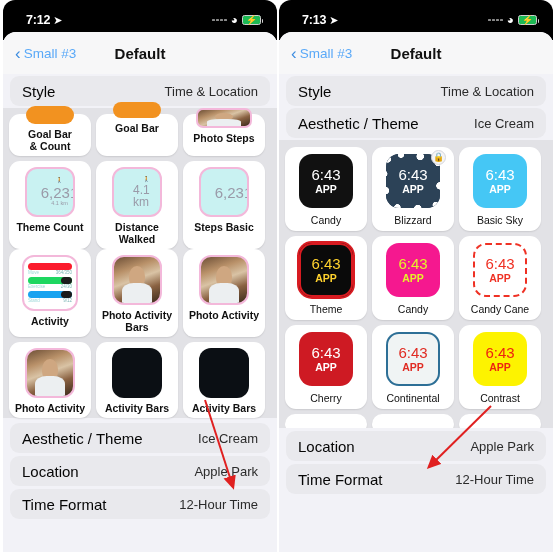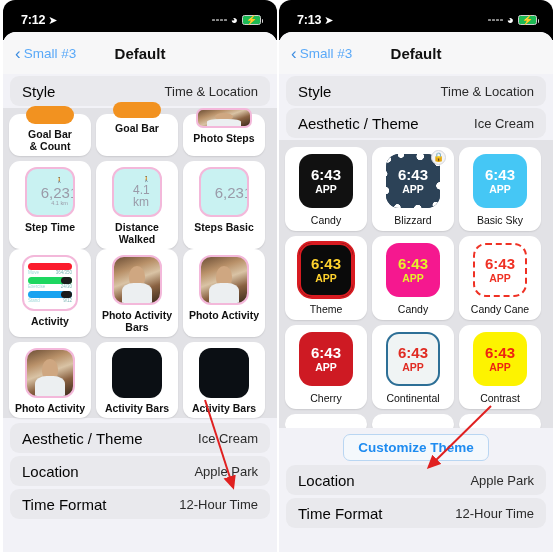--- a/index.html
+++ b/index.html
@@ -20,21 +20,21 @@
   .phone.right { margin-left: 2px; }
 
   
   .statusbar {
     position: relative;
     height: 40px;
     background: #000000;
     border-top-left-radius: 12px;
     border-top-right-radius: 12px;
     display: flex; align-items: center;
-    padding: 0 16px 0 18px;
+    padding: 0 16px 0 23px;
   }
   .st-time {
     color: #ffffff; font-size: 12.5px; font-weight: bold;
     letter-spacing: -0.2px;
   }
   .st-loc {
     color: #ffffff; font-size: 11px; margin-left: 3px;
     transform: rotate(0deg);
   }
   .st-right { margin-left: auto; display: flex; align-items: center; gap: 4px; }
@@ -213,21 +213,21 @@
     display: flex; flex-direction: column; align-items: center;
     box-shadow: 0 1px 1.5px rgba(0,0,0,0.10);
     position: relative;
   }
   .tprev {
     width: 54px; height: 54px; border-radius: 13px;
     display: flex; flex-direction: column;
     align-items: center; justify-content: center;
     position: relative; overflow: hidden;
   }
-  .tprev .t1 { font-size: 15px; font-weight: bold; line-height: 1.05; }
+  .tprev .t1 { font-size: 15px; font-weight: normal; line-height: 1.05; }
   .tprev .t2 { font-size: 10.5px; font-weight: bold; line-height: 1.2; }
   .ttile .cap {
     font-size: 10.5px; color: #101010; margin-top: 6px; text-align: center;
   }
   .lockbadge {
     position: absolute; right: 8px; top: 3px;
     width: 15px; height: 15px; border-radius: 50%;
     background: #f4f4f6; border: 1px solid #d6d6db;
     display: flex; align-items: center; justify-content: center;
     font-size: 9px; color: #17202c; line-height: 1;
@@ -335,21 +335,21 @@
           </div>
         </div>
 
         <div class="grid" style="margin-top:5px">
           <div class="tile">
             <div class="thumb small cyan">
               <span class="tiny">🚶</span>
               <span class="big">6,231</span>
               <span class="tiny">4.1 km</span>
             </div>
-            <div class="cap">Step Time</div>
+            <div class="cap">Theme Count</div>
           </div>
           <div class="tile">
             <div class="thumb small cyan">
               <span class="tiny">🚶</span>
               <span class="mid">4.1 km</span>
             </div>
             <div class="cap">Distance
 Walked</div>
           </div>
           <div class="tile">
@@ -574,23 +574,20 @@
         </div>
 
         <div class="grid peek" style="margin-top:5px">
           <div class="ttile" style="height:20px"></div>
           <div class="ttile" style="height:20px"></div>
           <div class="ttile" style="height:20px"></div>
         </div>
 
       </div>
 
-      <div class="cust-wrap">
-        <span class="cust-btn">Customize Theme</span>
-      </div>
 
       <div class="row">
         <span class="lbl">Location</span>
         <span class="val">Apple Park</span>
       </div>
       <div class="row">
         <span class="lbl">Time Format</span>
         <span class="val">12-Hour Time</span>
       </div>
 

